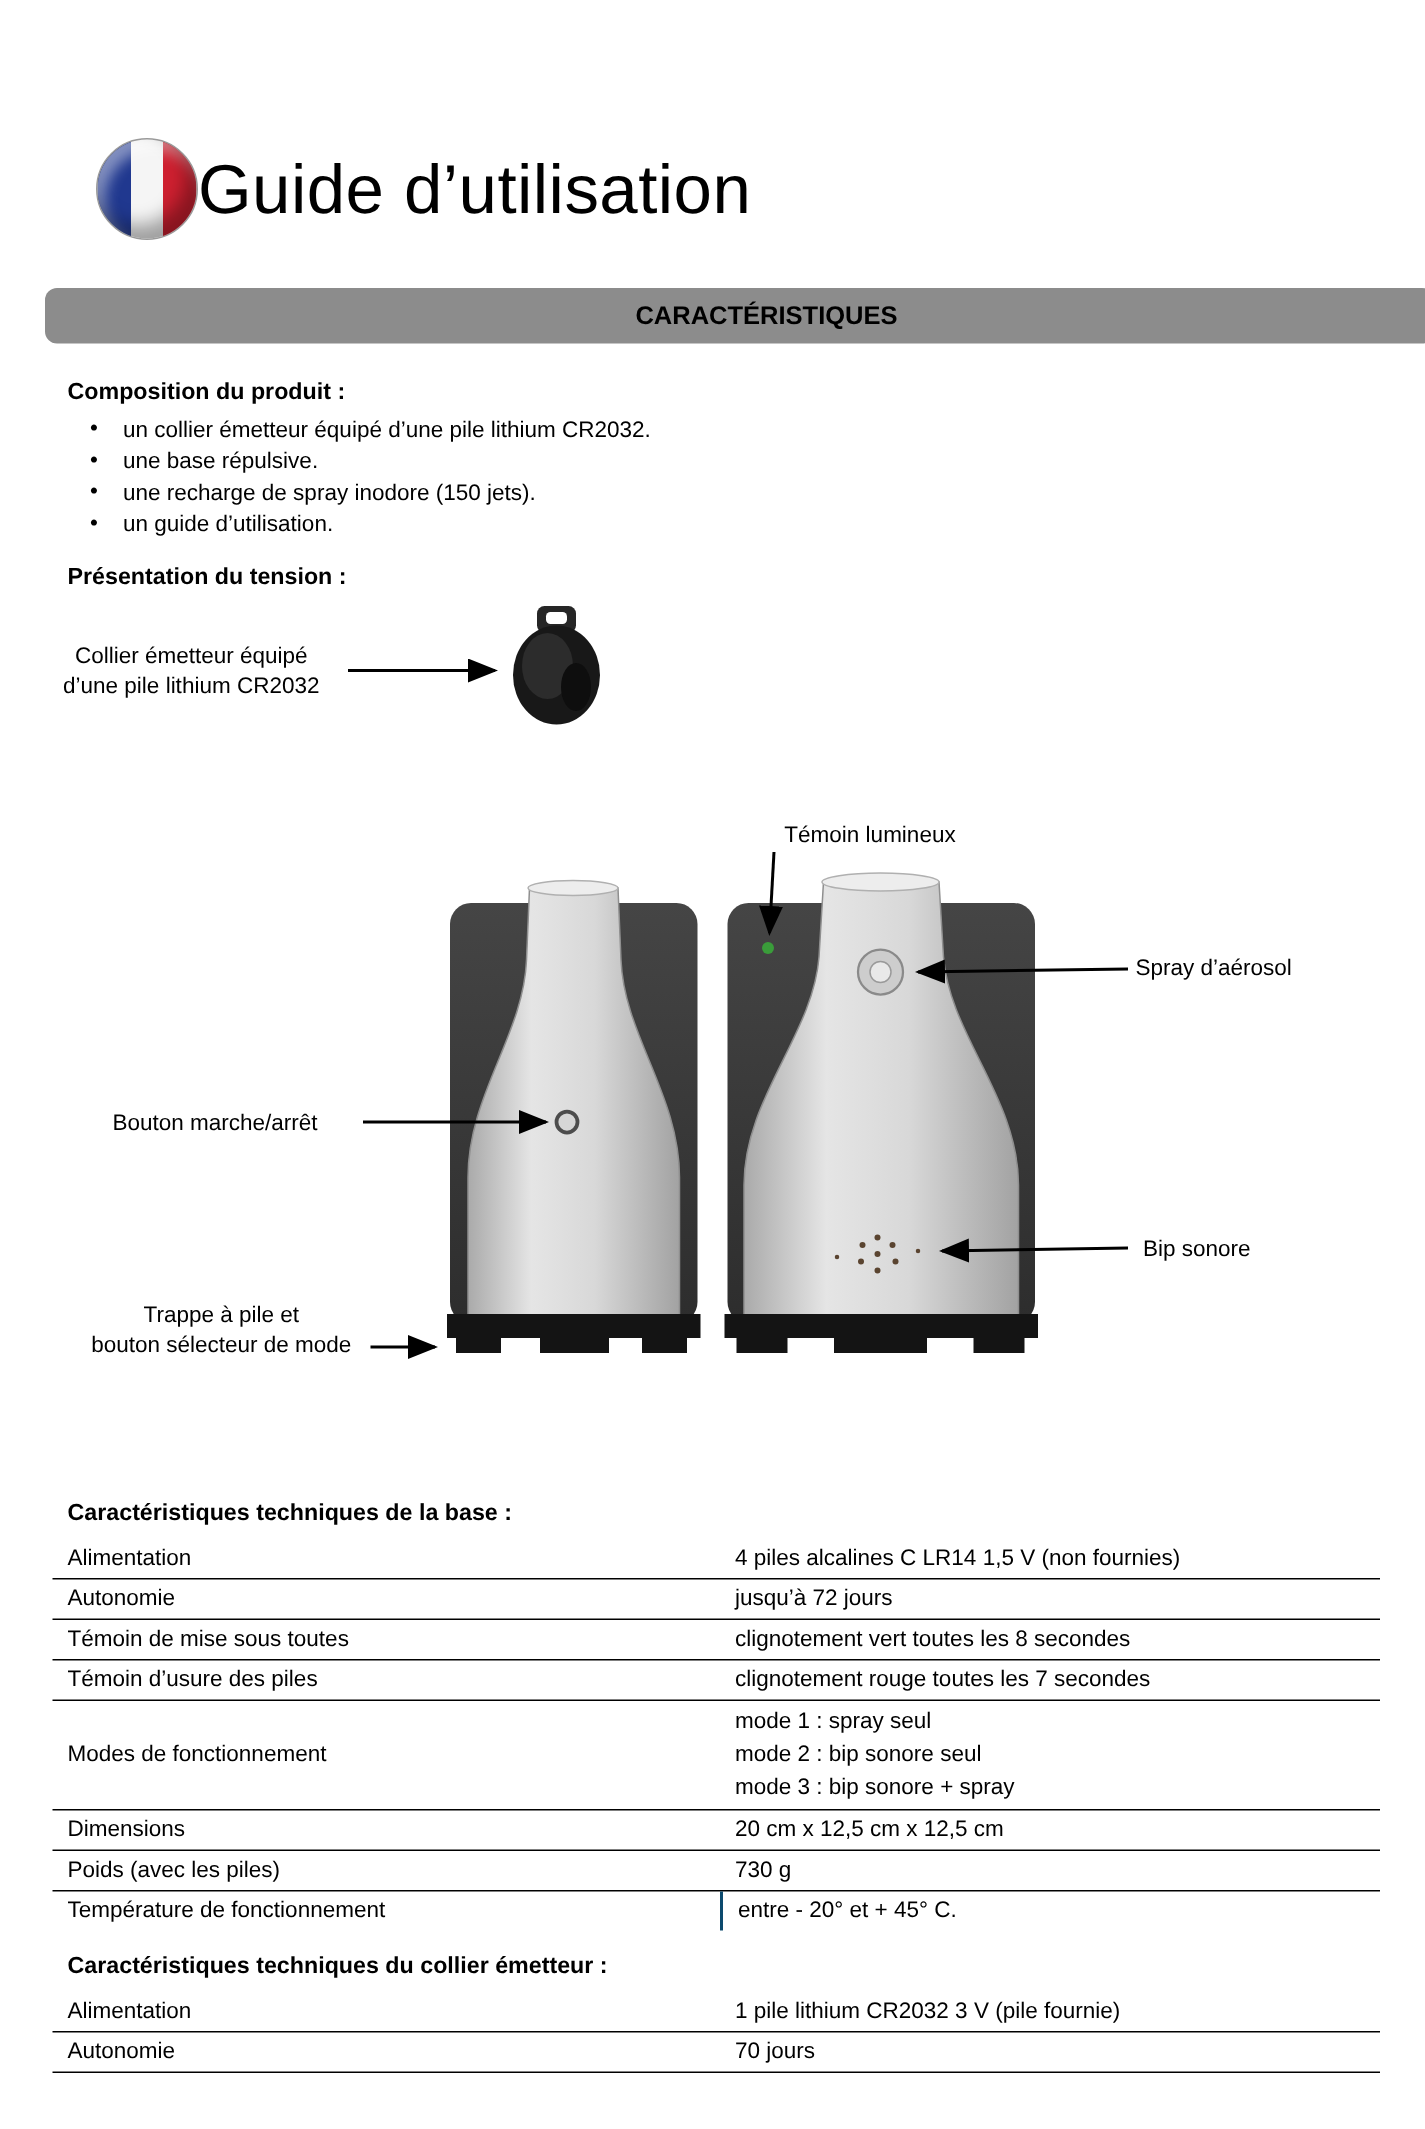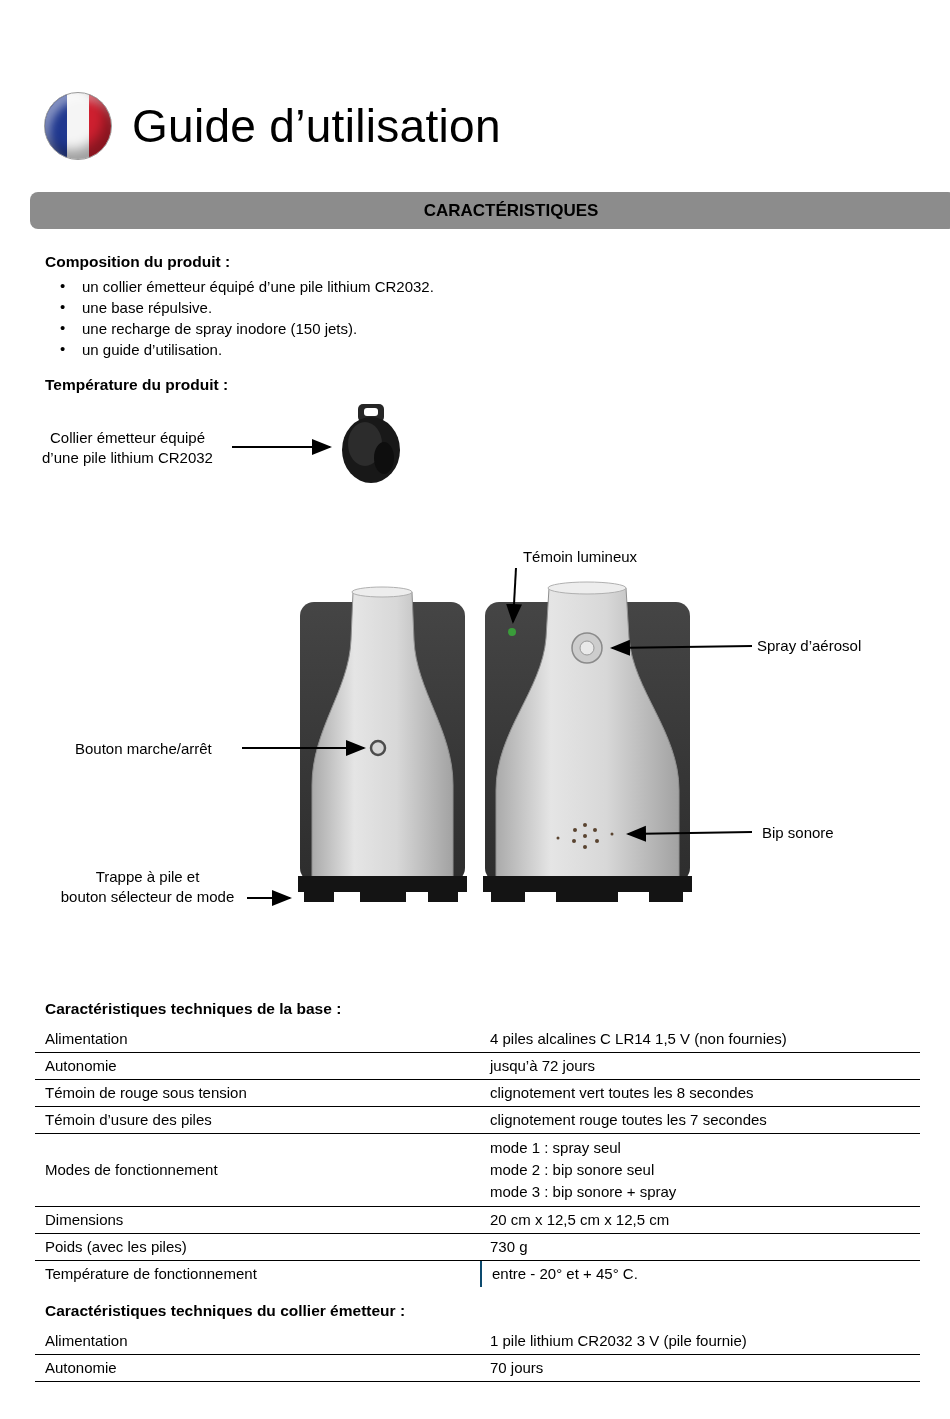--- a/index.html
+++ b/index.html
@@ -1,18 +1,18 @@
 <!DOCTYPE html>
 <html><head>
 <meta charset="utf-8">
 <style>
   html,body{margin:0;padding:0;background:#ffffff;}
   .page{position:relative;width:950px;height:1419px;background:#fff;font-family:"Liberation Sans",sans-serif;color:#000;overflow:hidden;}
 
-  .header{position:absolute;top:92px;left:44px;display:flex;align-items:center;gap:20px;}
+  .header{position:absolute;top:92px;left:64px;display:flex;align-items:center;}
   .flag{width:66px;height:66px;border-radius:50%;border:1px solid #9a9a9a;
         background:linear-gradient(90deg,#20388f 0 34%,#f5f5f5 34% 66%,#cf2030 66% 100%);
         box-shadow:inset -7px -9px 12px rgba(0,0,0,.35), inset 5px 7px 9px rgba(255,255,255,.45);}
   .title{font-size:46px;font-weight:400;letter-spacing:.3px;line-height:1;}
 
   .banner{position:absolute;top:192px;left:30px;width:890px;height:37px;background:#8c8c8c;border-radius:8px;
           text-align:center;line-height:37px;font-weight:bold;font-size:17px;color:#000;padding-left:36px;}
 
   .section-heading{font-weight:bold;font-size:15.5px;}
 
@@ -52,21 +52,21 @@
   <div class="composition">
     <div class="section-heading">Composition du produit :</div>
     <ul>
       <li>un collier émetteur équipé d’une pile lithium CR2032.</li>
       <li>une base répulsive.</li>
       <li>une recharge de spray inodore (150 jets).</li>
       <li>un guide d’utilisation.</li>
     </ul>
   </div>
 
-  <div class="section-heading presentation-heading">Température du produit :</div>
+  <div class="section-heading presentation-heading">Présentation du tension :</div>
 
   <div class="fig" style="top:400px;height:105px;">
     <svg style="position:absolute;top:0;left:0;" width="950" height="105" viewBox="0 0 950 105">
       <defs>
         <marker id="arrowB" markerWidth="12" markerHeight="10" refX="9" refY="4" orient="auto">
           <path d="M0,0 L10,4 L0,8 Z" fill="#000"></path>
         </marker>
       </defs>
       <line x1="232" y1="47" x2="330" y2="47" stroke="#000" stroke-width="2" marker-end="url(#arrowB)"></line>
       <g>
@@ -162,21 +162,21 @@
 
     <div class="spec-row">
       <div class="spec-label">Alimentation</div>
       <div class="spec-value">4 piles alcalines C LR14 1,5 V (non fournies)</div>
     </div>
     <div class="spec-row">
       <div class="spec-label">Autonomie</div>
       <div class="spec-value">jusqu’à 72 jours</div>
     </div>
     <div class="spec-row">
-      <div class="spec-label">Témoin de rouge sous tension</div>
+      <div class="spec-label">Témoin de mise sous toutes</div>
       <div class="spec-value">clignotement vert toutes les 8 secondes</div>
     </div>
     <div class="spec-row">
       <div class="spec-label">Témoin d’usure des piles</div>
       <div class="spec-value">clignotement rouge toutes les 7 secondes</div>
     </div>
     <div class="spec-row">
       <div class="spec-label vcenter">Modes de fonctionnement</div>
       <div class="spec-value">
         <div class="vline-row">mode 1 : spray seul</div>

